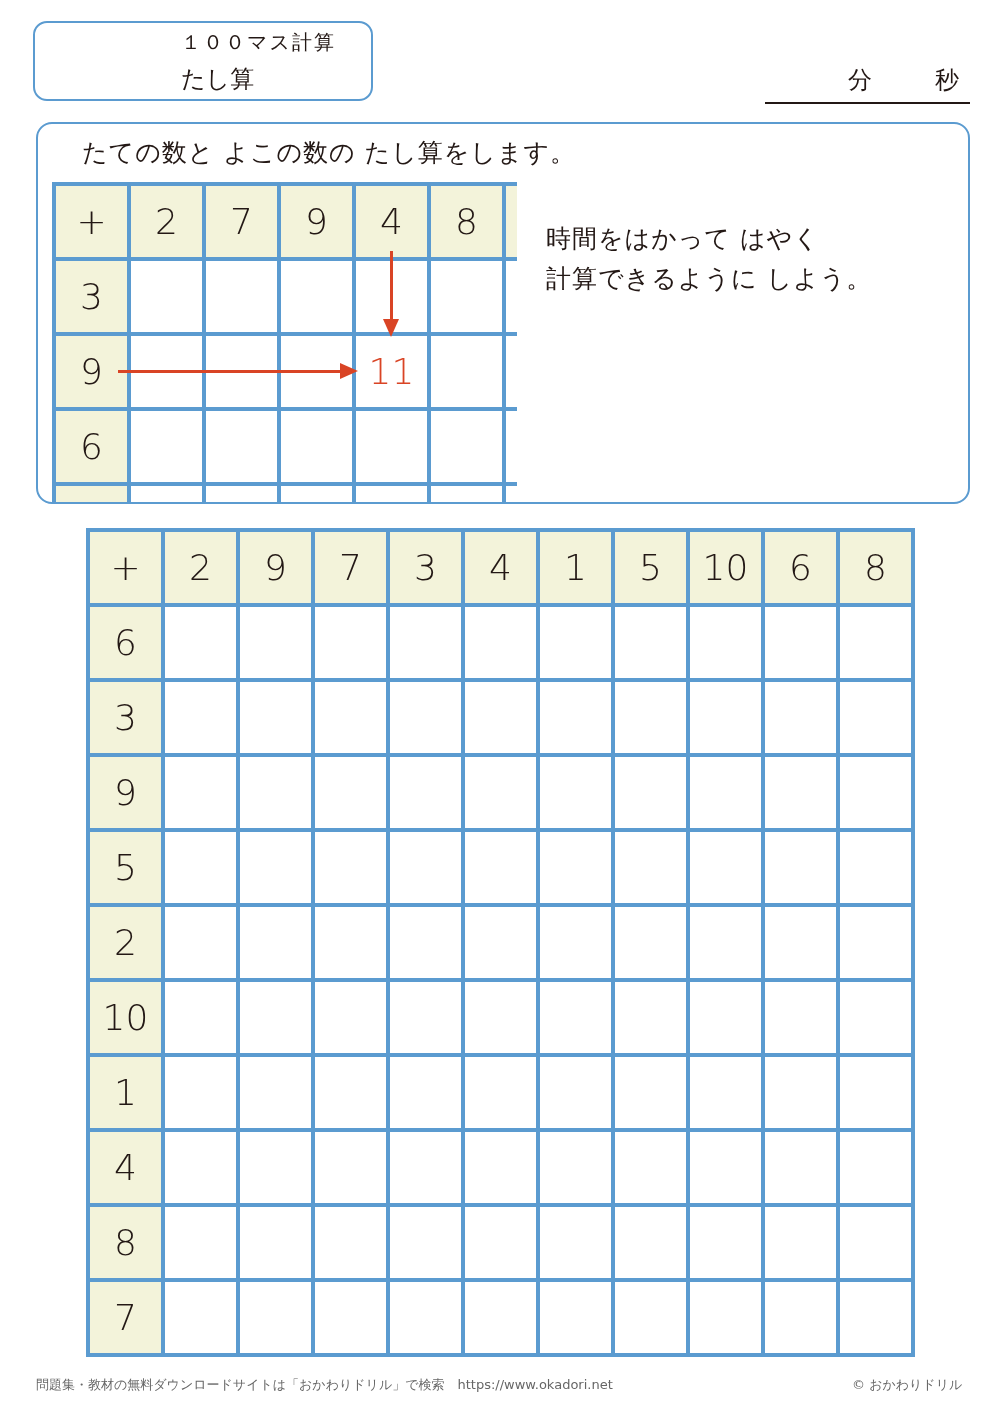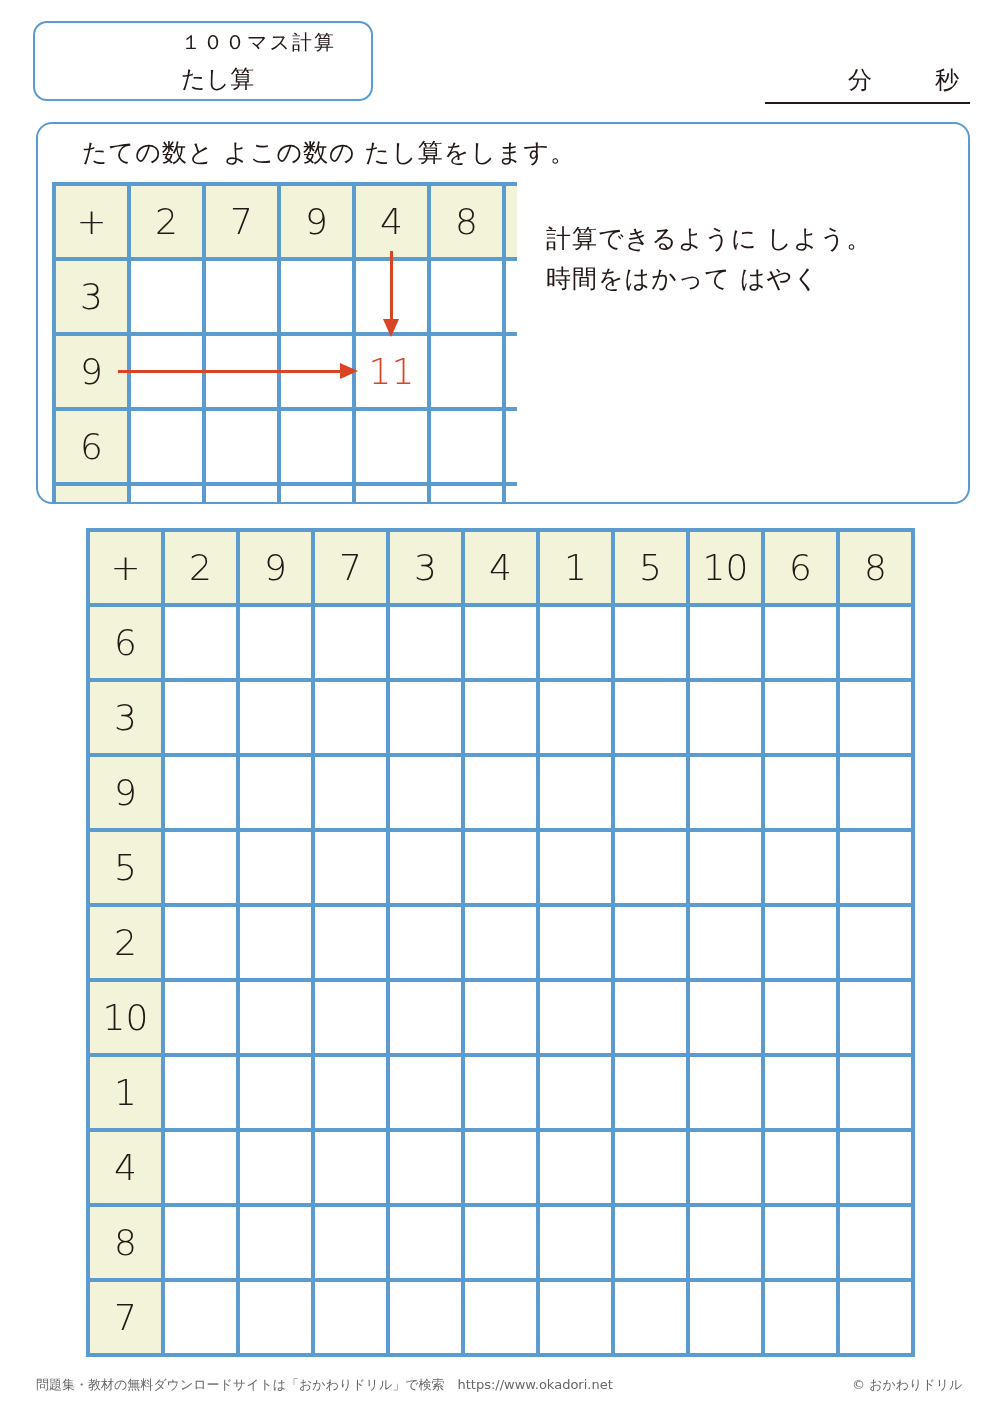--- a/index.html
+++ b/index.html
@@ -79,22 +79,22 @@
       <div class="hline" style="top: 150px; left: 0px; width: 465px;"></div>
       <div class="hline" style="top: 225px; left: 0px; width: 465px;"></div>
       <div class="hline" style="top: 300px; left: 0px; width: 465px;"></div>
       <div class="arrow-red" style="left: 66px; top: 188px; width: 224px; height: 3px;"></div>
       <div style="position: absolute; left: 288px; top: 181px; width: 0px; height: 0px; border-top: 8px solid transparent; border-bottom: 8px solid transparent; border-left: 18px solid rgb(217, 68, 37);"></div>
       <div class="arrow-red" style="left: 338px; top: 69px; width: 3px; height: 70px;"></div>
       <div style="position: absolute; left: 331px; top: 137px; width: 0px; height: 0px; border-left: 8px solid transparent; border-right: 8px solid transparent; border-top: 18px solid rgb(217, 68, 37);"></div>
     </div>
   <div class="ex-info">
     <div>&nbsp;</div>
+    <div>時間をはかって はやく</div>
     <div>計算できるように しよう。</div>
-    <div>時間をはかって はやく</div>
   </div>
 </div>
 
 <div class="main-grid" id="main-grid">
     <div class="cell head" style="left: 2px; top: 2px;">+</div>
     <div class="cell head" style="left: 77px; top: 2px;">2</div>
     <div class="cell head" style="left: 152px; top: 2px;">9</div>
     <div class="cell head" style="left: 227px; top: 2px;">7</div>
     <div class="cell head" style="left: 302px; top: 2px;">3</div>
     <div class="cell head" style="left: 377px; top: 2px;">4</div>

